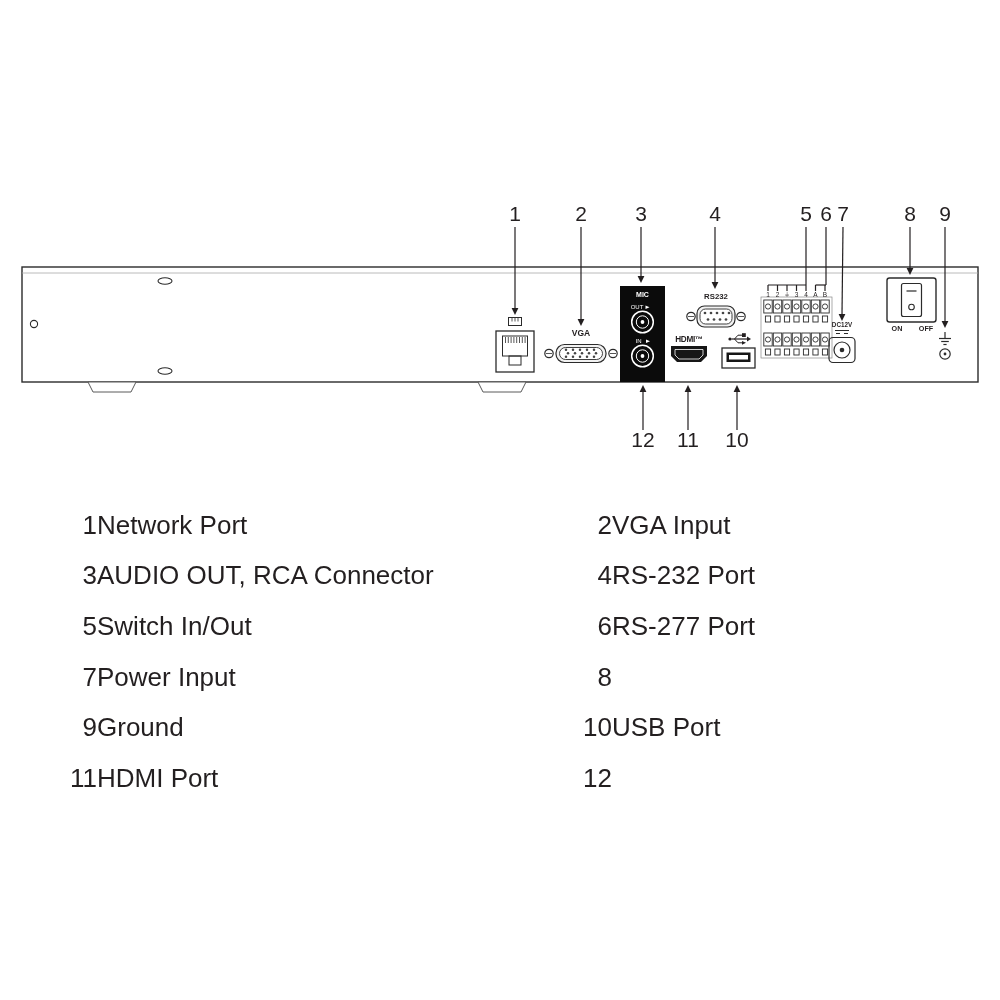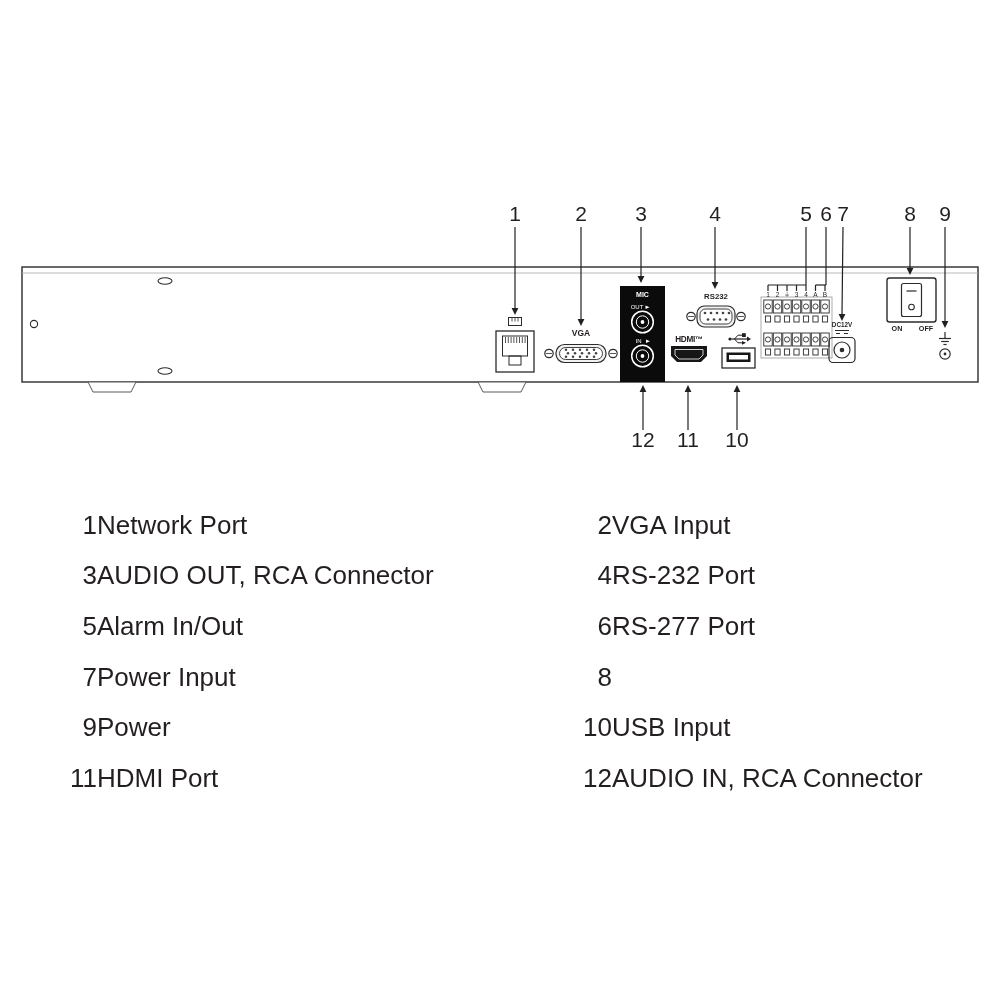--- a/index.html
+++ b/index.html
@@ -275,29 +275,29 @@
     <div class="legend-row">
       <span class="num">1</span>
       <span class="lbl">Network Port</span>
     </div>
     <div class="legend-row">
       <span class="num">3</span>
       <span class="lbl">AUDIO OUT, RCA Connector</span>
     </div>
     <div class="legend-row">
       <span class="num">5</span>
-      <span class="lbl">Alarm In/Out</span>
+      <span class="lbl">Switch In/Out</span>
     </div>
     <div class="legend-row">
       <span class="num">7</span>
       <span class="lbl">Power Input</span>
     </div>
     <div class="legend-row">
       <span class="num">9</span>
-      <span class="lbl">Power</span>
+      <span class="lbl">Ground</span>
     </div>
     <div class="legend-row">
       <span class="num">11</span>
       <span class="lbl">HDMI Port</span>
     </div>
   </div>
 
   <div class="legend-col right">
     <div class="legend-row">
       <span class="num">2</span>
@@ -309,21 +309,20 @@
     </div>
     <div class="legend-row">
       <span class="num">6</span>
       <span class="lbl">RS-277 Port</span>
     </div>
     <div class="legend-row">
       <span class="num">8</span>
     </div>
     <div class="legend-row">
       <span class="num">10</span>
-      <span class="lbl">USB Input</span>
+      <span class="lbl">USB Port</span>
     </div>
     <div class="legend-row">
       <span class="num">12</span>
-      <span class="lbl">AUDIO IN, RCA Connector</span>
     </div>
   </div>
 
 </div>
 
 </body></html>

